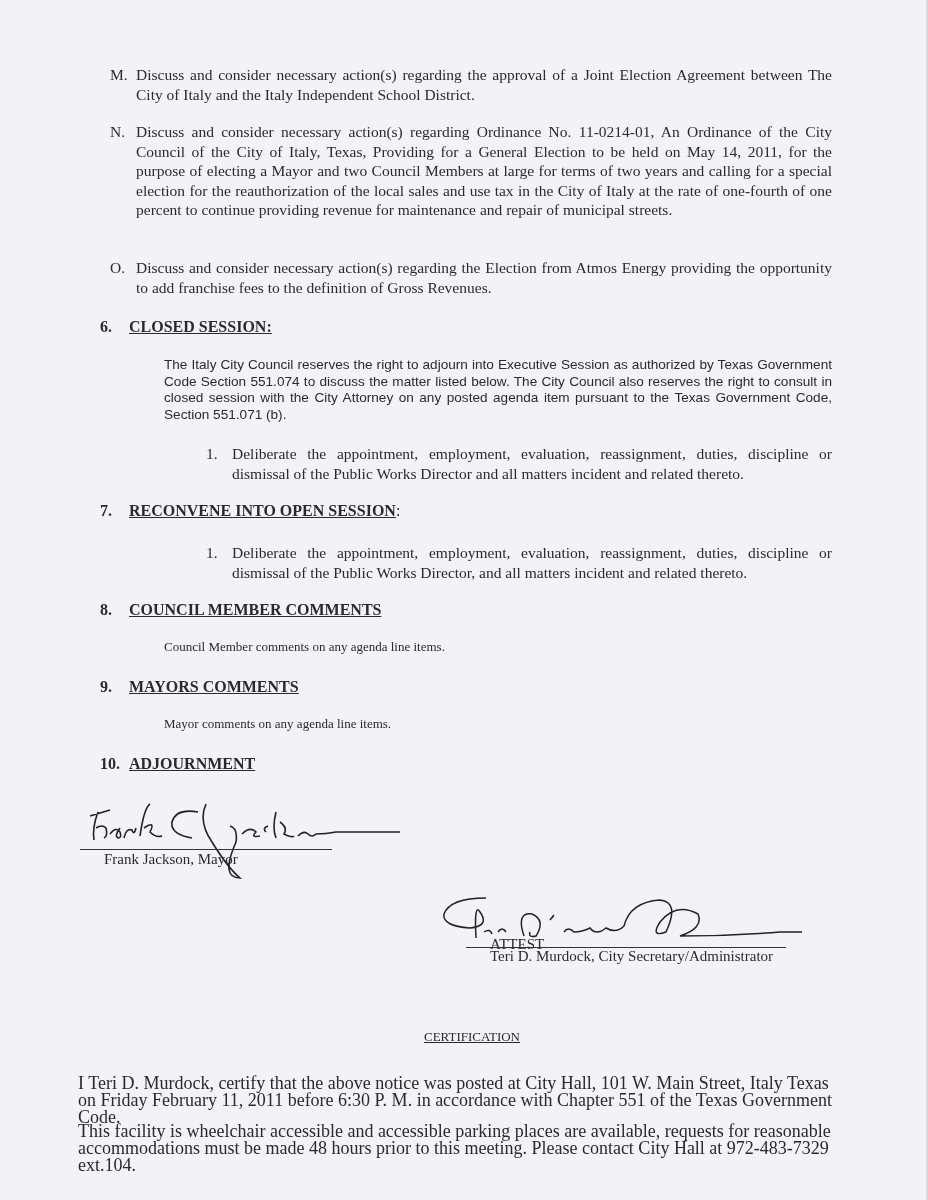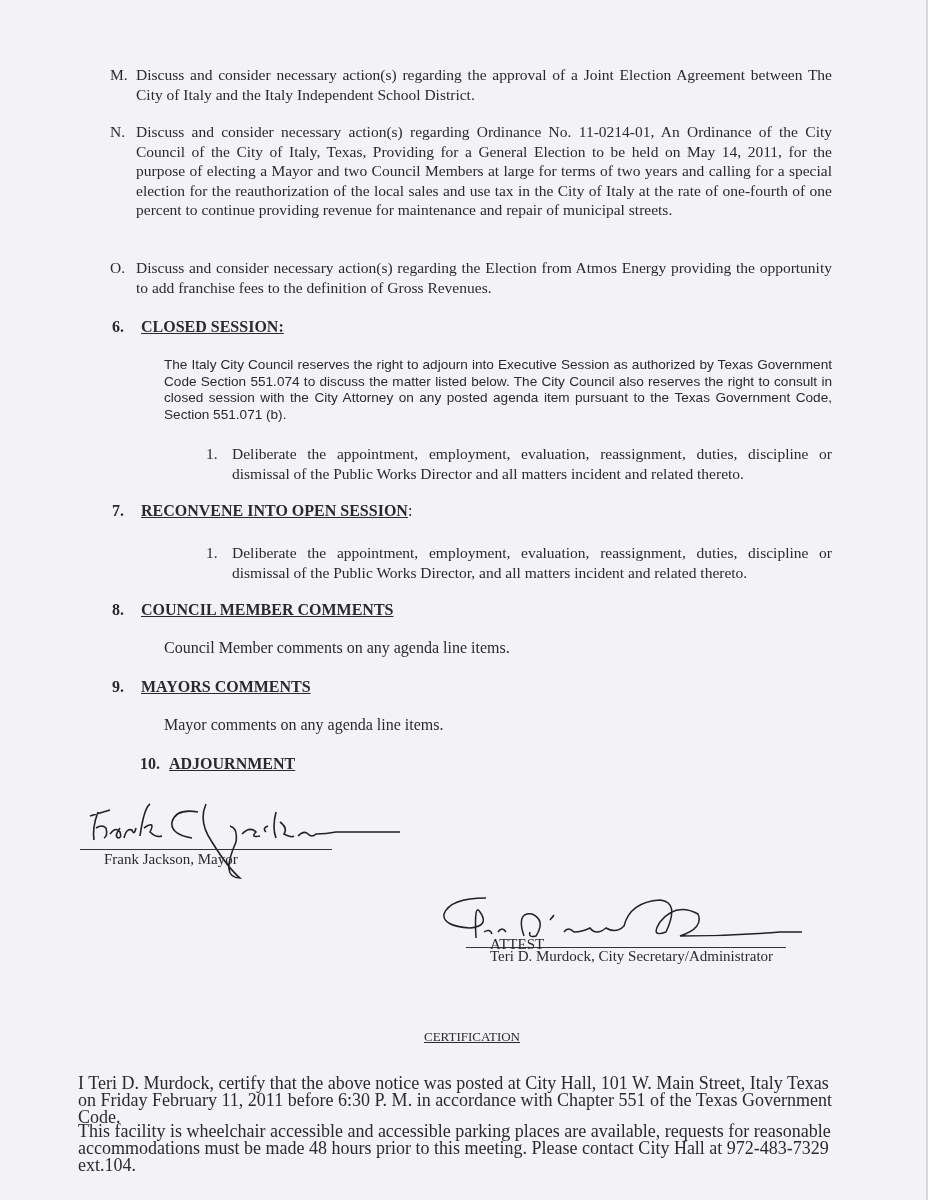--- a/index.html
+++ b/index.html
@@ -5,27 +5,27 @@
   html, body { margin: 0; padding: 0; }
   body {
     width: 928px; height: 1200px; position: relative; overflow: hidden;
     background: #f3f3f7;
     font-family: "Liberation Serif", serif;
     color: #2a2a2e;
   }
   .page-edge { position: absolute; top: 0; right: 0; width: 2px; height: 1200px; background: #d7d7dc; }
   .item { position: absolute; left: 136px; width: 696px; font-size: 15.5px; line-height: 19.5px; text-align: justify; }
   .item .letter { position: absolute; left: -26px; top: 0; }
-  .heading { position: absolute; left: 112px; font-size: 16px; font-weight: bold; }
+  .heading { position: absolute; left: 100px; font-size: 16px; font-weight: bold; }
   .heading .num { display: inline-block; width: 29px; }
   .heading .title { text-decoration: underline; }
   .italic-block { position: absolute; left: 164px; width: 668px; font-family: "Liberation Sans", sans-serif; font-size: 13.6px; line-height: 16.5px; text-align: justify; }
   .sub { position: absolute; left: 232px; width: 600px; font-size: 15.5px; line-height: 19.5px; text-align: justify; }
   .sub .n { position: absolute; left: -26px; }
-  .plain { position: absolute; left: 164px; font-size: 16px; }
+  .plain { position: absolute; left: 164px; font-size: 13px; }
   .sig-line { position: absolute; height: 1px; background: #333; }
   .sig-text { position: absolute; font-size: 15px; margin-left: 24px; }
   .cert-title { position: absolute; left: 8px; width: 928px; text-align: center; top: 1029px; font-size: 13px; text-decoration: underline; }
   .small { position: absolute; left: 78px; width: 760px; font-size: 18px; line-height: 17px; }
   svg.sig { position: absolute; overflow: visible; }
 </style>
 </head>
 <body>
 
 <div class="page-edge"></div>
@@ -63,21 +63,21 @@
 <div class="heading" style="top:601px;">
   <span class="num">8.</span><span class="title">COUNCIL MEMBER COMMENTS</span>
 </div>
 <div class="plain" style="top:639px;">Council Member comments on any agenda line items.</div>
 
 <div class="heading" style="top:678px;">
   <span class="num">9.</span><span class="title">MAYORS COMMENTS</span>
 </div>
 <div class="plain" style="top:716px;">Mayor comments on any agenda line items.</div>
 
-<div class="heading" style="top:755px;margin-left:28px;">
+<div class="heading" style="top:755px;">
   <span class="num">10.</span><span class="title">ADJOURNMENT</span>
 </div>
 
 <svg class="sig" style="left:80px; top:798px;" width="330" height="80">
   <path d="M10 18 L30 12 M18 14 Q12 30 14 42 M16 30 Q22 26 26 30 Q28 38 24 40 M30 36 Q36 28 40 34 Q42 40 38 40 Q34 38 40 30 M44 40 Q46 30 52 32 Q54 38 56 30 M60 38 Q64 10 70 6 M64 30 Q76 22 70 34 Q76 40 82 38" fill="none" stroke="#222" stroke-width="1.6"></path>
   <path d="M118 14 Q96 10 92 24 Q90 36 112 40 M126 6 Q118 24 132 44 Q148 70 160 80 Q140 80 156 44 Q158 30 150 28 M162 36 Q170 28 176 34 Q170 40 180 38 M186 34 Q182 30 188 28 M196 14 Q192 30 196 40 M200 24 Q208 30 204 36 Q212 40 214 38 M218 38 Q224 32 228 36 Q232 40 236 36 Q246 36 256 34 L320 34" fill="none" stroke="#222" stroke-width="1.6"></path>
 </svg>
 <div class="sig-line" style="left:80px; top:849px; width:252px;"></div>
 <div class="sig-text" style="left:80px; top:851px;">Frank Jackson, Mayor</div>
 

